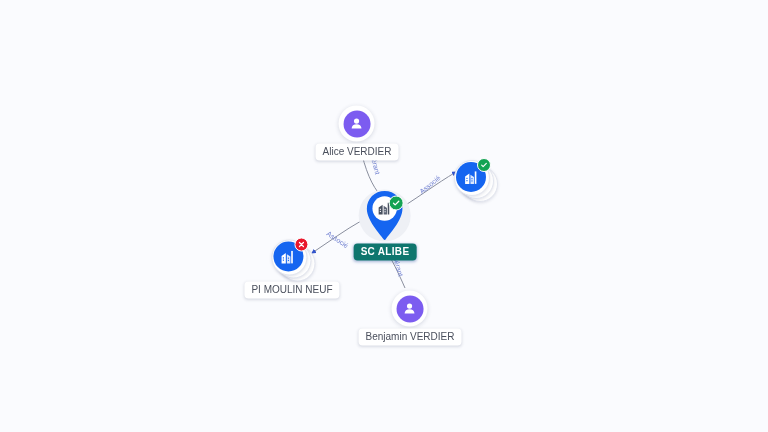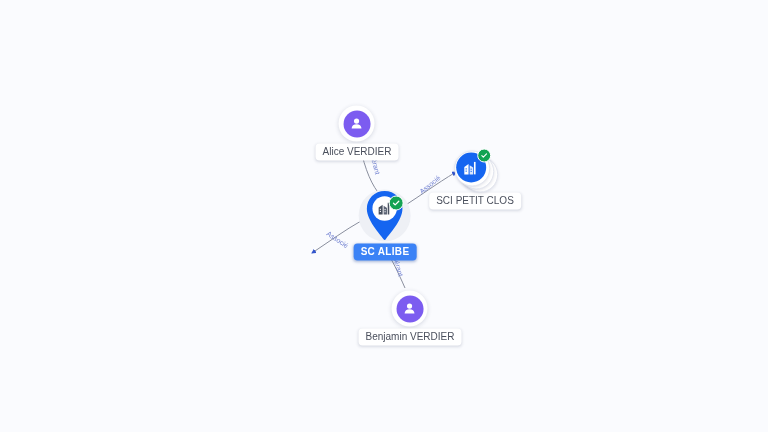--- a/index.html
+++ b/index.html
@@ -140,21 +140,21 @@
     padding: 2px 7px 3px 7px;
     border-radius: 4px;
     font-size: 10px;
     line-height: 12px;
     white-space: nowrap;
     background: #ffffff;
     color: #4a4f5c;
     box-shadow: 0 1px 3px rgba(40,50,90,0.16);
   }
   .label-chip.primary {
-    background: #3b82f6;
+    background: #0f766e;
     color: #ffffff;
     font-weight: bold;
     letter-spacing: 0.3px;
     box-shadow: 0 1px 3px rgba(20,60,150,0.35);
   }
 
   
   .edge-label {
     position: absolute;
     font-size: 7px;
@@ -221,23 +221,46 @@
           <rect x="11.9" y="12.8" width="1.5" height="1.7" fill="#1565f0"></rect>
           <rect x="11.9" y="16" width="1.5" height="1.7" fill="#1565f0"></rect>
         </svg>
       </div>
       <div class="badge ok" style="left:23px; top:-2px;">
         <svg width="8" height="8" viewBox="0 0 24 24">
           <path d="M5 12.6l4.4 4.4L19 7.2" stroke="#ffffff" stroke-width="3.4" fill="none" stroke-linecap="round" stroke-linejoin="round"></path>
         </svg>
       </div>
     </div>
-    <div class="label-chip">SCI PETIT CLOS</div>
-  </div>
-
+  </div>
+
+  <div class="node" style="left:292px; top:269px;">
+    <div class="company-stack">
+      <div class="stack-card c3"></div>
+      <div class="stack-card c2"></div>
+      <div class="stack-card c1"></div>
+      <div class="company-disc">
+        <svg width="17" height="17" viewBox="0 0 24 24">
+          <path d="M3 21V10.5l6-4.2V21z" fill="#ffffff"></path>
+          <path d="M10.5 21V8l5 3.2V21z" fill="#ffffff" opacity="0.85"></path>
+          <rect x="16.6" y="3.4" width="2.3" height="17.6" fill="#ffffff"></rect>
+          <rect x="4.8" y="12.4" width="1.6" height="1.7" fill="#1565f0"></rect>
+          <rect x="4.8" y="15.6" width="1.6" height="1.7" fill="#1565f0"></rect>
+          <rect x="11.9" y="12.8" width="1.5" height="1.7" fill="#1565f0"></rect>
+          <rect x="11.9" y="16" width="1.5" height="1.7" fill="#1565f0"></rect>
+        </svg>
+      </div>
+      <div class="badge bad" style="left:23px; top:-2px;">
+        <svg width="8" height="8" viewBox="0 0 24 24">
+          <path d="M6 6l12 12M18 6L6 18" stroke="#ffffff" stroke-width="3.6" fill="none" stroke-linecap="round"></path>
+        </svg>
+      </div>
+    </div>
+    <div class="label-chip">PI MOULIN NEUF</div>
+  </div>
 
   <div class="node" style="left:410px; top:318px;align-items:center;">
     <div class="person-ring">
       <div class="person-disc">
         <svg width="16" height="16" viewBox="0 0 24 24">
           <circle cx="12" cy="8.4" r="3.9" fill="#ffffff"></circle>
           <path d="M4.6 19.4c0-4.1 3.3-6.4 7.4-6.4s7.4 2.3 7.4 6.4z" fill="#ffffff"></path>
         </svg>
       </div>
     </div>

